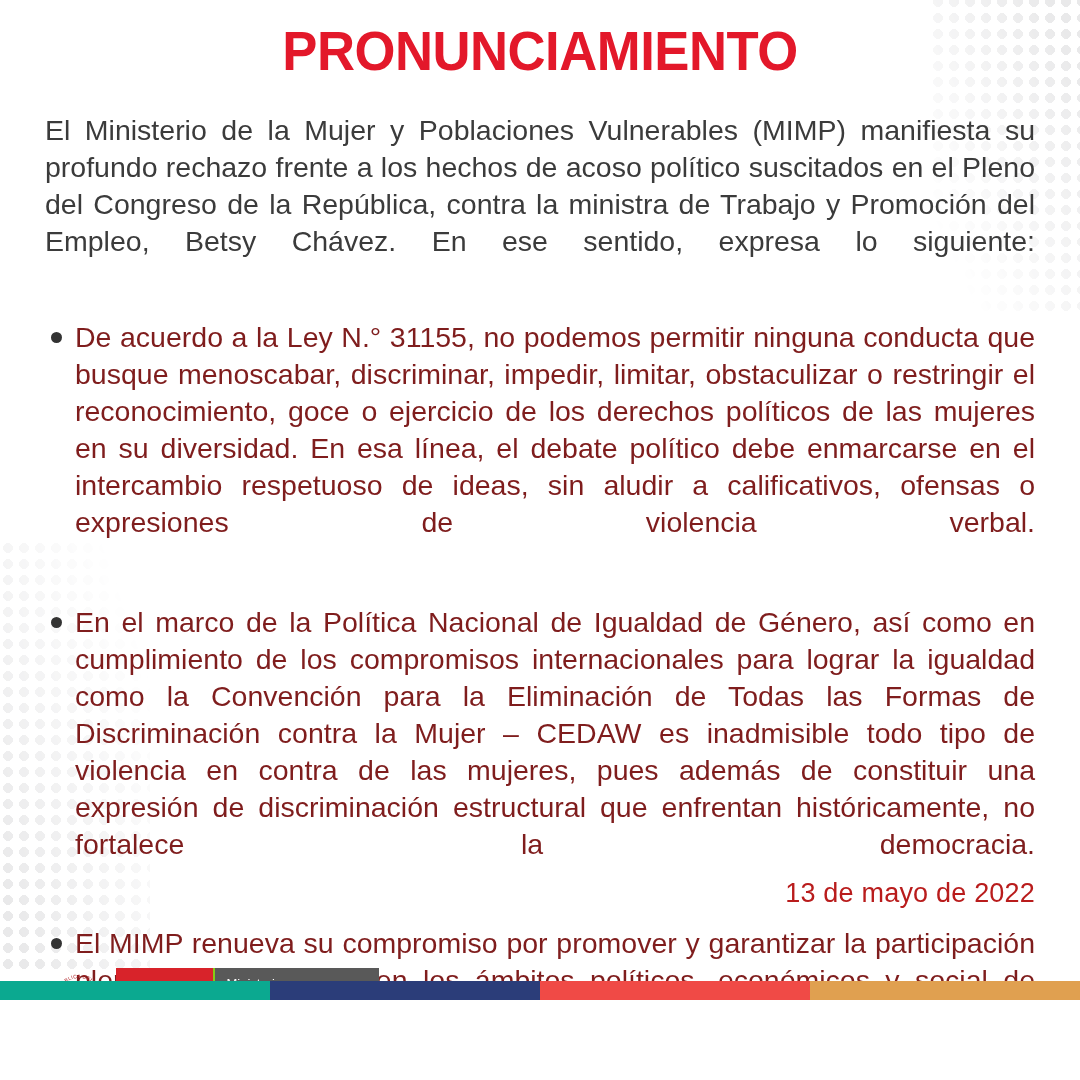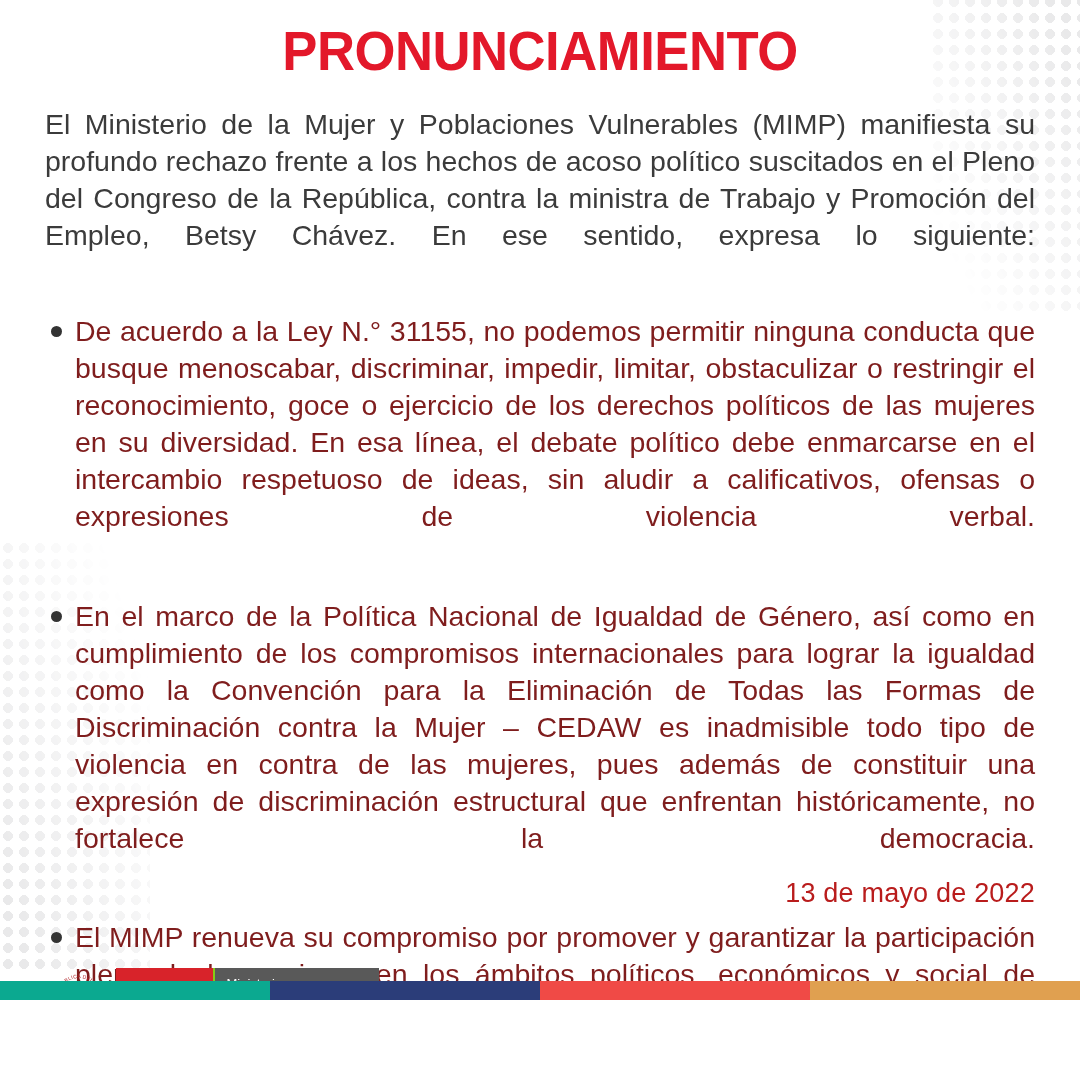--- a/index.html
+++ b/index.html
@@ -62,21 +62,21 @@
     letter-spacing: -0.5px;
     transform: scaleX(0.94);
     transform-origin: center top;
     line-height: 1.05;
   }
 
   
   .content {
     position: absolute;
     left: 45px;
-    top: 106px;
+    top: 112px;
     width: 990px;
     color: #3a3a3a;
   }
   .intro {
     font-size: 28.5px;
     line-height: 1.3;
     text-align: justify;
     text-justify: inter-word;
     margin: 0 0 22px 0;
     color: #3b3b3b;

